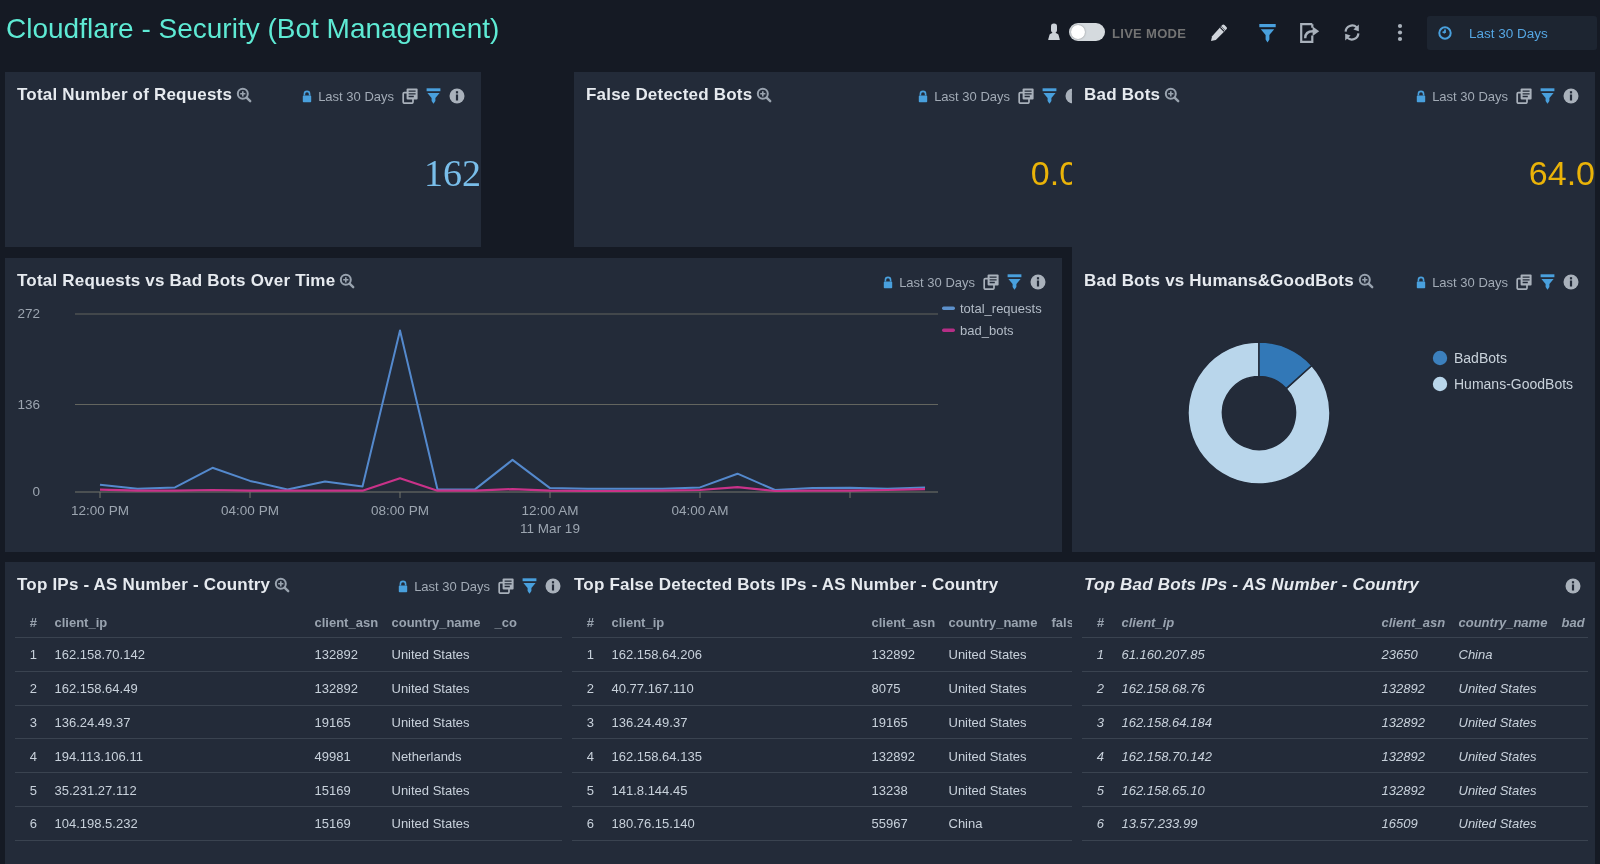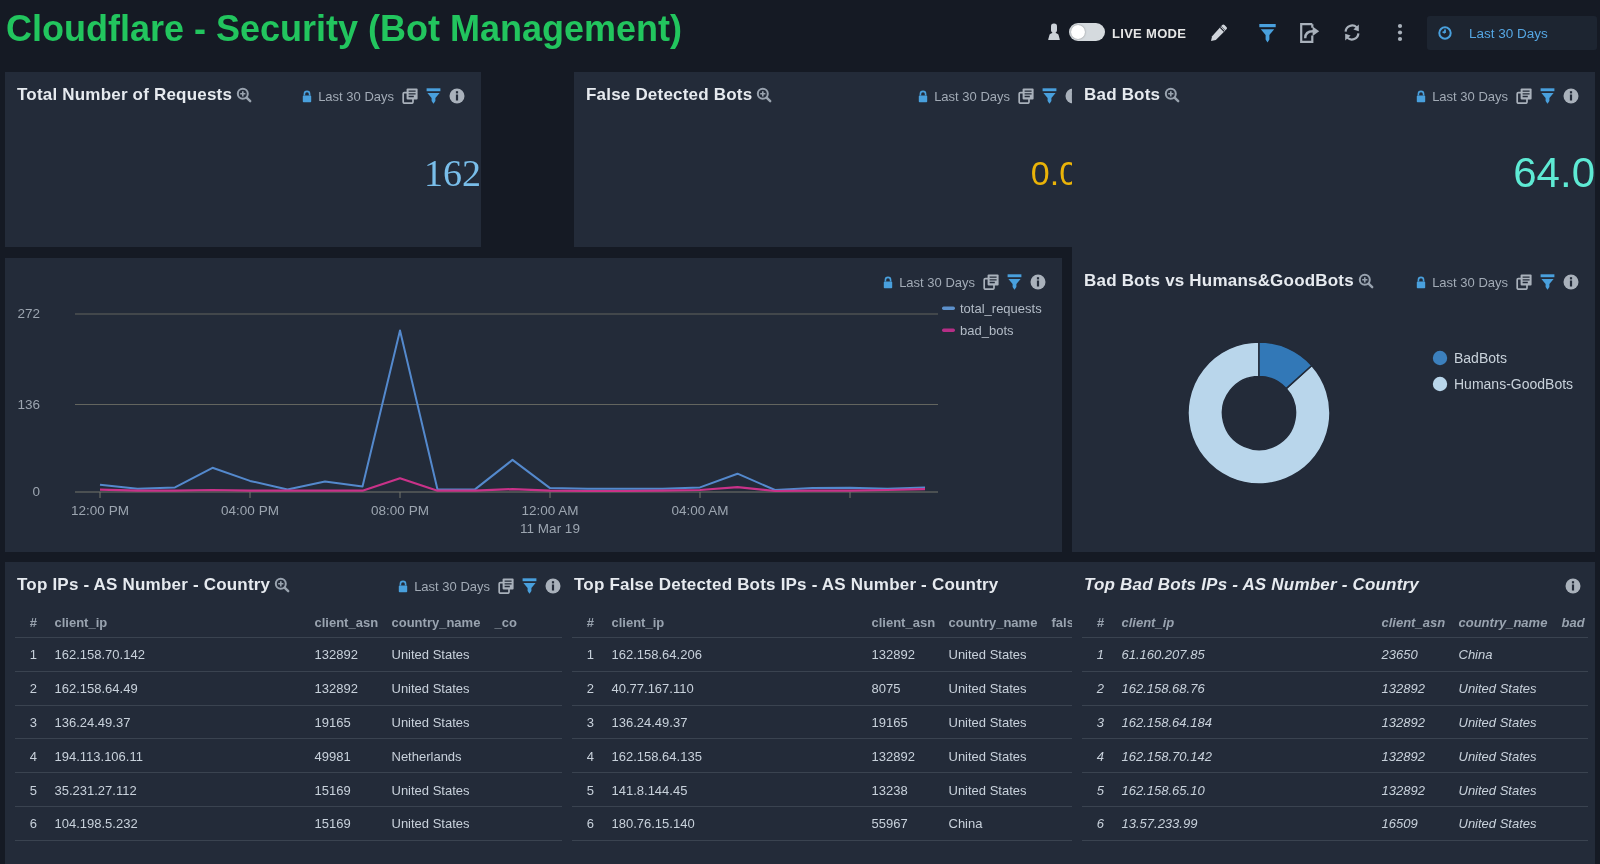--- a/index.html
+++ b/index.html
@@ -18,30 +18,30 @@
 .c0 { left:2px; width:20px; text-align:right; }
 .c1 { left:39.5px; }
 .c2 { left:299.5px; }
 .c3 { left:376.5px; }
 .c4 { left:479.5px; }
 </style>
 </head>
 <body>
 
 <div class="abs" style="left:0;top:0;width:1600px;height:62px;background:#151a24;">
-  <div class="abs" style="left:6px;top:10px;font-size:36px;line-height:38px;font-weight:700;color:#22c55e;">Cloudflare - Security (Bot Management)</div>
+  <div class="abs" style="left:6px;top:10px;font-size:28px;line-height:38px;font-weight:400;color:#5eead4;">Cloudflare - Security (Bot Management)</div>
 
   <svg class="abs" style="left:1046px;top:23px" width="16" height="17" viewBox="0 0 16 17">
       <rect x="5" y="0.6" width="6" height="9.2" rx="2.8" fill="#ccd2d9"></rect>
       <path d="M2.2 16.4 L3.6 11.6 C4.4 10.6 5.6 10.2 6.3 10 L6.3 8.6 H9.7 L9.7 10 C10.4 10.2 11.6 10.6 12.4 11.6 L13.8 16.4 Q13.8 16.9 13.2 16.9 L2.8 16.9 Q2.2 16.9 2.2 16.4 Z" fill="#ccd2d9"></path>
     </svg>
 
   <div class="abs" style="left:1069px;top:23px;width:36px;height:18px;border-radius:9px;background:#d5dade;"></div>
   <div class="abs" style="left:1071px;top:25px;width:14px;height:14px;border-radius:7px;background:#ffffff;box-shadow:0 0 2px rgba(0,0,0,.4);"></div>
-  <div class="abs" style="left:1112px;top:26px;font-size:13px;font-weight:700;letter-spacing:0.3px;color:#e5e5e5;">LIVE MODE</div>
+  <div class="abs" style="left:1112px;top:26px;font-size:13px;font-weight:700;letter-spacing:0.3px;color:#737373;">LIVE MODE</div>
 
   <svg class="abs" style="left:1209px;top:24px" width="19" height="19" viewBox="0 0 19 19">
       <path d="M12.1 2.2 L16.3 6.4 L6.8 15.9 L2 17 L3.1 12.2 Z" fill="#d0d5db"></path>
       <path d="M13.2 1.1 a1.6 1.6 0 0 1 2.3 0 l1.9 1.9 a1.6 1.6 0 0 1 0 2.3 l-0.9 0.9 -4.2 -4.2 Z" fill="#d0d5db"></path>
       <path d="M11.2 3.4 l3.9 3.9" stroke="#151a24" stroke-width="1.2"></path>
     </svg>
 
   <svg class="abs" style="left:1259px;top:24px" width="17" height="19" viewBox="0 0 17 19">
       <rect x="0.3" y="0" width="16.4" height="3.2" fill="#49a0dd"></rect>
       <path d="M1.8 5.2 H15.2 L10.4 11 V15.4 L8.5 18.4 L6.6 15.4 V11 Z" fill="#49a0dd"></path>
@@ -154,24 +154,29 @@
     <svg width="15" height="16" viewBox="0 0 15 16">
         <rect x="0.6" y="0.3" width="13.8" height="2.9" fill="#49a0dd"></rect>
         <path d="M1.4 5.1 H13.6 L9.4 10 V13.1 L7.5 15.8 L5.6 13.1 V10 Z" fill="#49a0dd"></path>
       </svg>
     <svg width="16" height="16" viewBox="0 0 16 16">
         <circle cx="8" cy="8" r="7.5" fill="#a9b1bb"></circle>
         <rect x="6.9" y="6.5" width="2.2" height="6" fill="#232b39"></rect>
         <rect x="6.9" y="3.2" width="2.2" height="2.2" fill="#232b39"></rect>
       </svg>
   </div>
-  <div class="stat" style="top:84px;line-height:34px;font-size:42px;color:#5eead4;">64.0</div>
+  <div class="stat" style="top:84px;line-height:34px;font-size:34px;color:#eab308;">64.0</div>
 </div>
 
 <div class="panel" id="p4" style="left:5px;top:258px;width:1057px;height:294px;">
+  <div class="ptitle">Total Requests vs Bad Bots Over Time<svg width="16" height="16" viewBox="0 0 16 16">
+        <circle cx="6.8" cy="6.8" r="5" fill="none" stroke="#99a3af" stroke-width="2"></circle>
+        <path d="M4.2 6.8 h5.2 M6.8 4.2 v5.2" stroke="#99a3af" stroke-width="1.6"></path>
+        <path d="M10.6 10.6 L14.2 14.2" stroke="#99a3af" stroke-width="2.4" stroke-linecap="round"></path>
+      </svg></div>
   <div class="hdr-right">
     <svg width="10" height="13" viewBox="0 0 10 13" style="margin-right:-2px">
         <path d="M2.4 5.6 V4 a2.6 2.6 0 0 1 5.2 0 V5.6" fill="none" stroke="#49a0dd" stroke-width="1.6"></path>
         <rect x="0.8" y="5.6" width="8.4" height="6.6" rx="0.8" fill="#49a0dd"></rect>
       </svg>
     <span class="l30">Last 30 Days</span>
     <svg width="16" height="16" viewBox="0 0 16 16">
         <rect x="1.2" y="4.6" width="9.8" height="10.6" rx="1.2" fill="none" stroke="#a9b1bb" stroke-width="1.7"></rect>
         <rect x="4.6" y="0.4" width="11" height="11.2" rx="1" fill="#a9b1bb"></rect>
         <path d="M6.6 3.1 h7 M6.6 5.8 h7 M6.6 8.5 h5.2" stroke="#232b39" stroke-width="1.3"></path>

